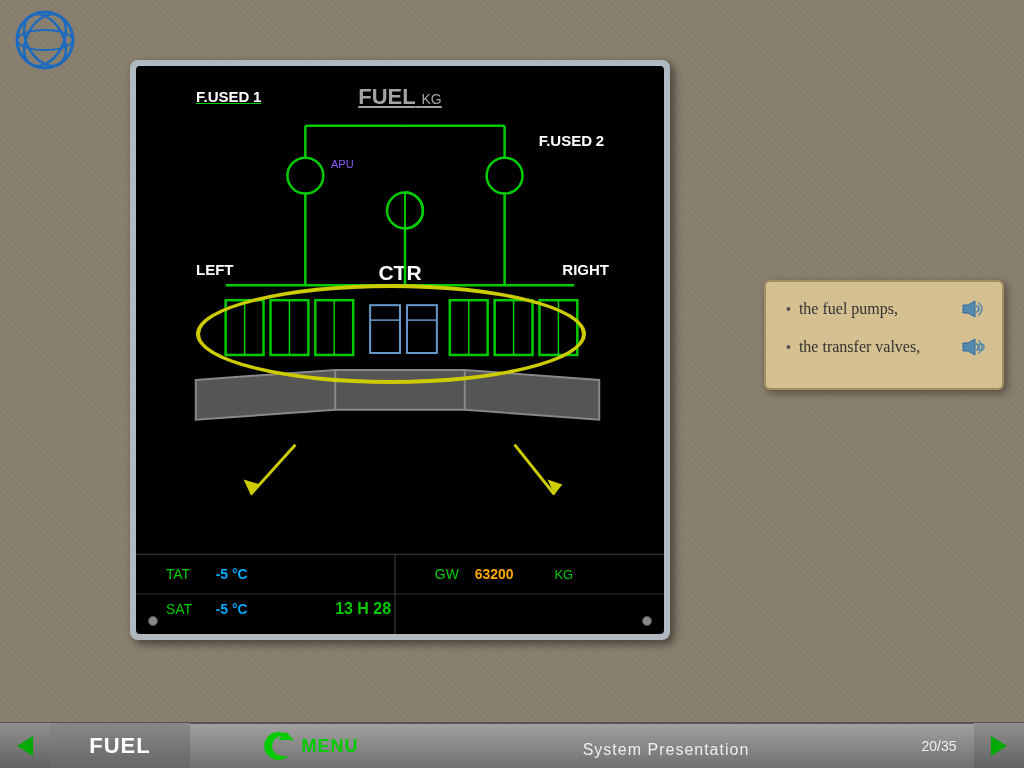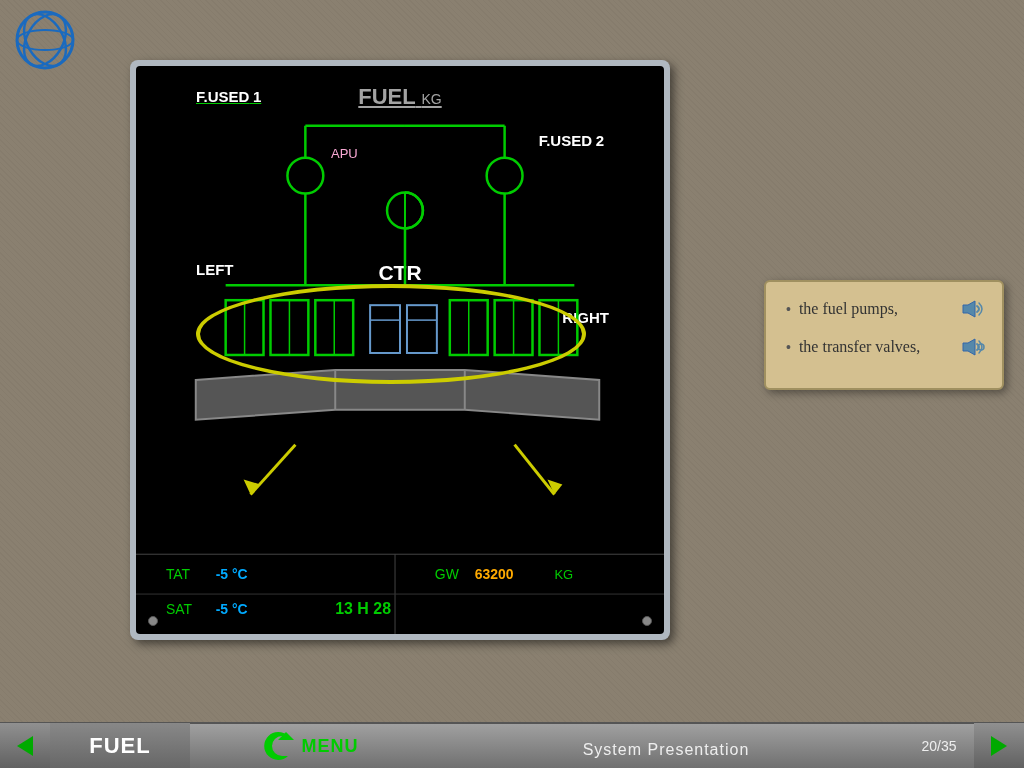--- a/index.html
+++ b/index.html
@@ -84,24 +84,24 @@
       right: 60px;
       color: #00cc00;
       font-size: 13px;
       margin-top: 44px;
     }
     .fused2 span { color: white; font-weight: bold; font-size: 15px; }
 
     
     .apu-label {
       position: absolute;
-      top: 80px;
+      top: 92px;
       left: 195px;
-      color: #f9a8d4;
-      font-size: 13px;
+      color: #8b5cf6;
+      font-size: 11px;
     }
 
     
     .tank-label-left {
       position: absolute;
       top: 195px;
       left: 60px;
       color: white;
       font-size: 15px;
       font-weight: bold;
@@ -115,21 +115,20 @@
       font-size: 21px;
       font-weight: bold;
     }
     .tank-label-right {
       position: absolute;
       top: 195px;
       right: 55px;
       color: white;
       font-size: 15px;
       font-weight: bold;
-      margin-top: 48px;
     }
 
     
     .ecam-svg {
       position: absolute;
       top: 0; left: 0;
       width: 100%; height: 100%;
     }
 
     

